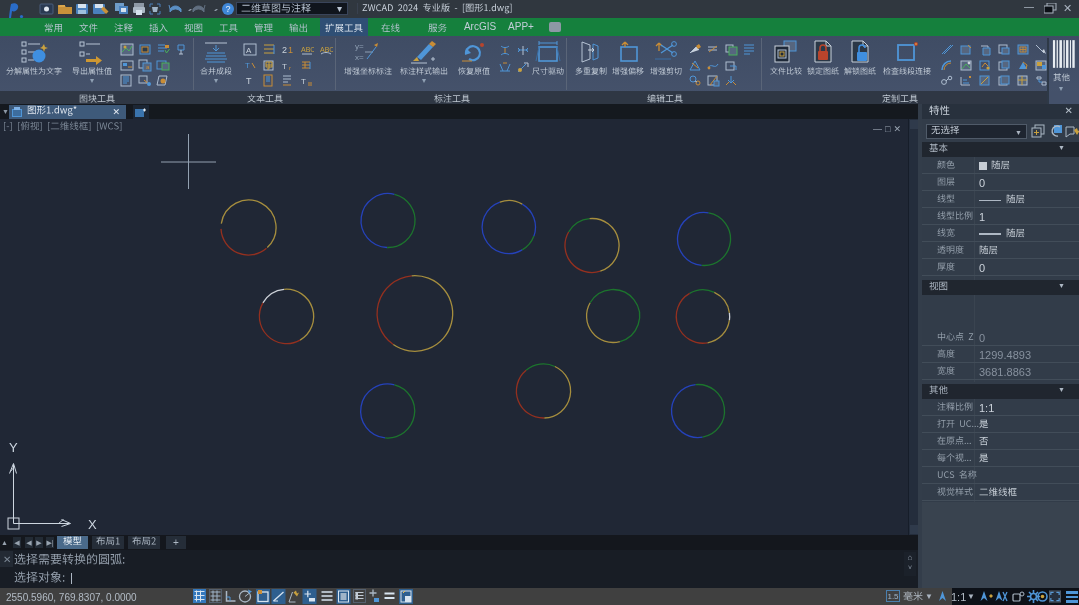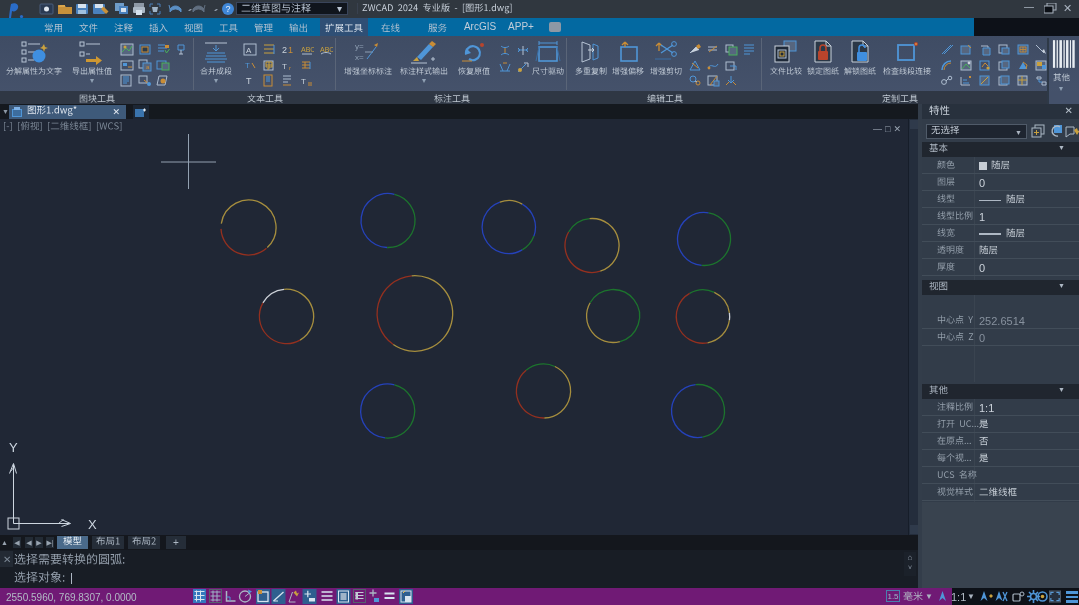--- a/index.html
+++ b/index.html
@@ -1,20 +1,20 @@
 <!DOCTYPE html>
 <html><head><meta charset="utf-8">
 <style>
 *{margin:0;padding:0;box-sizing:border-box}
 html,body{width:1079px;height:605px;overflow:hidden;background:#0d1118;font-family:"Liberation Sans",sans-serif}
 #app{position:absolute;left:0;top:0;width:1079px;height:605px}
 .abs{position:absolute}
 
 #titlebar{position:absolute;left:0;top:0;width:1079px;height:18px;background:#30373f;color:#c9d2dc;font-size:11px}
-#menubar{position:absolute;left:0;top:18px;width:974px;height:18px;background:#0369a1;color:#c3cdd9;font-size:11px}
+#menubar{position:absolute;left:0;top:18px;width:1079px;height:18px;background:#15803d;color:#c3cdd9;font-size:11px}
 .mitem{position:absolute;top:0;height:18px;line-height:18px;text-align:center}
 .mitem svg{margin-top:5px}
 .rlabel svg{margin-top:2px}
 
 #ribbon{position:absolute;left:0;top:36px;width:1079px;height:68px;background:#43506a;background:linear-gradient(#3f4c64,#46536c)}
 #rstrip{position:absolute;left:0;top:55px;width:1079px;height:13px;background:#2f3744}
 .rsep{position:absolute;top:2px;width:1px;height:52px;background:#5a6578}
 .rlabel{position:absolute;top:56px;font-size:10px;height:12px;line-height:12px;text-align:center}
 .bb{position:absolute;top:3px;text-align:center;color:#c6cfda;font-size:10px;line-height:11px}
 .bb svg{display:block;margin:0 auto 1px}
@@ -26,21 +26,21 @@
 #canvas{position:absolute;left:0;top:119px;width:908px;height:416px;background:#202735;overflow:hidden}
 #vscroll{position:absolute;left:908px;top:119px;width:10px;height:416px;background:#242d3c;border-left:1px solid #161d29}
 #rightgap{position:absolute;left:918px;top:104px;width:4px;height:484px;background:#333d4a}
 
 #laytabs{position:absolute;left:0;top:535px;width:918px;height:15px;background:#14171d;font-size:10px;color:#b6c1cd}
 .ltab{position:absolute;top:1px;height:13px;line-height:13px;text-align:center;background:#252d38;color:#aeb9c5}
 .lbtn{position:absolute;top:2px;width:8px;height:11px;background:#232b35;color:#98a3af;font-size:7px;line-height:11px;text-align:center}
 
 #cmdarea{position:absolute;left:0;top:550px;width:918px;height:38px;background:#181d25;color:#9aa5b2;font-size:12px}
 
-#statusbar{position:absolute;left:0;top:588px;width:952px;height:17px;background:#701a75;color:#a7b1bc;font-size:11px}
+#statusbar{position:absolute;left:0;top:588px;width:952px;height:17px;background:#404040;color:#a7b1bc;font-size:11px}
 
 #props{position:absolute;left:922px;top:104px;width:157px;height:484px;background:#323c49;font-size:11px;color:#9aa5b1}
 .prow{position:absolute;left:0;width:157px;height:17px;border-bottom:1px solid #424d59}
 .plabel{position:absolute;left:15px;top:3px;color:#97a2ae}
 .pval{position:absolute;left:57px;top:3px;color:#ccd3db}
 .psec{position:absolute;left:0;width:157px;height:15px;background:#20262f;color:#aeb8c4}
 </style></head>
 <body>
 <svg width="0" height="0" style="position:absolute">
     <defs>
@@ -1265,41 +1265,48 @@
       </div>
 <div class="psec" style="top:176px">
         <span style="position:absolute;left:7px;top:1px"><svg style="vertical-align:top" width="19" height="12" viewBox="0 0 19 12">
             <g transform="translate(0 8.4) scale(0.009500 -0.009500)" fill="#b0bac6">
               <use href="#g33" x="0"></use>
               <use href="#g3" x="1000"></use>
             </g>
           </svg></span>
         <span style="position:absolute;right:14px;top:2px;font-size:7px">▼</span>
       </div>
-<div class="prow" style="top:208px">
-        <span class="plabel"><svg style="vertical-align:top" width="37" height="11" viewBox="0 0 37 11">
-            <g transform="translate(0 7.9) scale(0.009000 -0.009000)" fill="#97a2ae">
-              <use href="#g128" x="0"></use>
-              <use href="#g129" x="1000"></use>
-              <use href="#g130" x="2000"></use>
-              <use href="#g132" x="3470"></use>
-            </g>
-          </svg></span>
-        <span class="pval" style="color:#87919e">252.6514</span>
-      </div>
 <div class="prow" style="top:225px">
         <span class="plabel"><svg style="vertical-align:top" width="37" height="11" viewBox="0 0 37 11">
             <g transform="translate(0 7.9) scale(0.009000 -0.009000)" fill="#97a2ae">
               <use href="#g128" x="0"></use>
               <use href="#g129" x="1000"></use>
               <use href="#g130" x="2000"></use>
               <use href="#g7" x="3470"></use>
             </g>
           </svg></span>
         <span class="pval" style="color:#87919e">0</span>
+      </div>
+<div class="prow" style="top:242px">
+        <span class="plabel"><svg style="vertical-align:top" width="18" height="11" viewBox="0 0 18 11">
+            <g transform="translate(0 7.9) scale(0.009000 -0.009000)" fill="#97a2ae">
+              <use href="#g133" x="0"></use>
+              <use href="#g126" x="1000"></use>
+            </g>
+          </svg></span>
+        <span class="pval" style="color:#87919e">1299.4893</span>
+      </div>
+<div class="prow" style="top:259px">
+        <span class="plabel"><svg style="vertical-align:top" width="18" height="11" viewBox="0 0 18 11">
+            <g transform="translate(0 7.9) scale(0.009000 -0.009000)" fill="#97a2ae">
+              <use href="#g123" x="0"></use>
+              <use href="#g126" x="1000"></use>
+            </g>
+          </svg></span>
+        <span class="pval" style="color:#87919e">3681.8863</span>
       </div>
 <div class="psec" style="top:280px">
         <span style="position:absolute;left:7px;top:1px"><svg style="vertical-align:top" width="19" height="12" viewBox="0 0 19 12">
             <g transform="translate(0 8.4) scale(0.009500 -0.009500)" fill="#b0bac6">
               <use href="#g91" x="0"></use>
               <use href="#g92" x="1000"></use>
             </g>
           </svg></span>
         <span style="position:absolute;right:14px;top:2px;font-size:7px">▼</span>
       </div>

